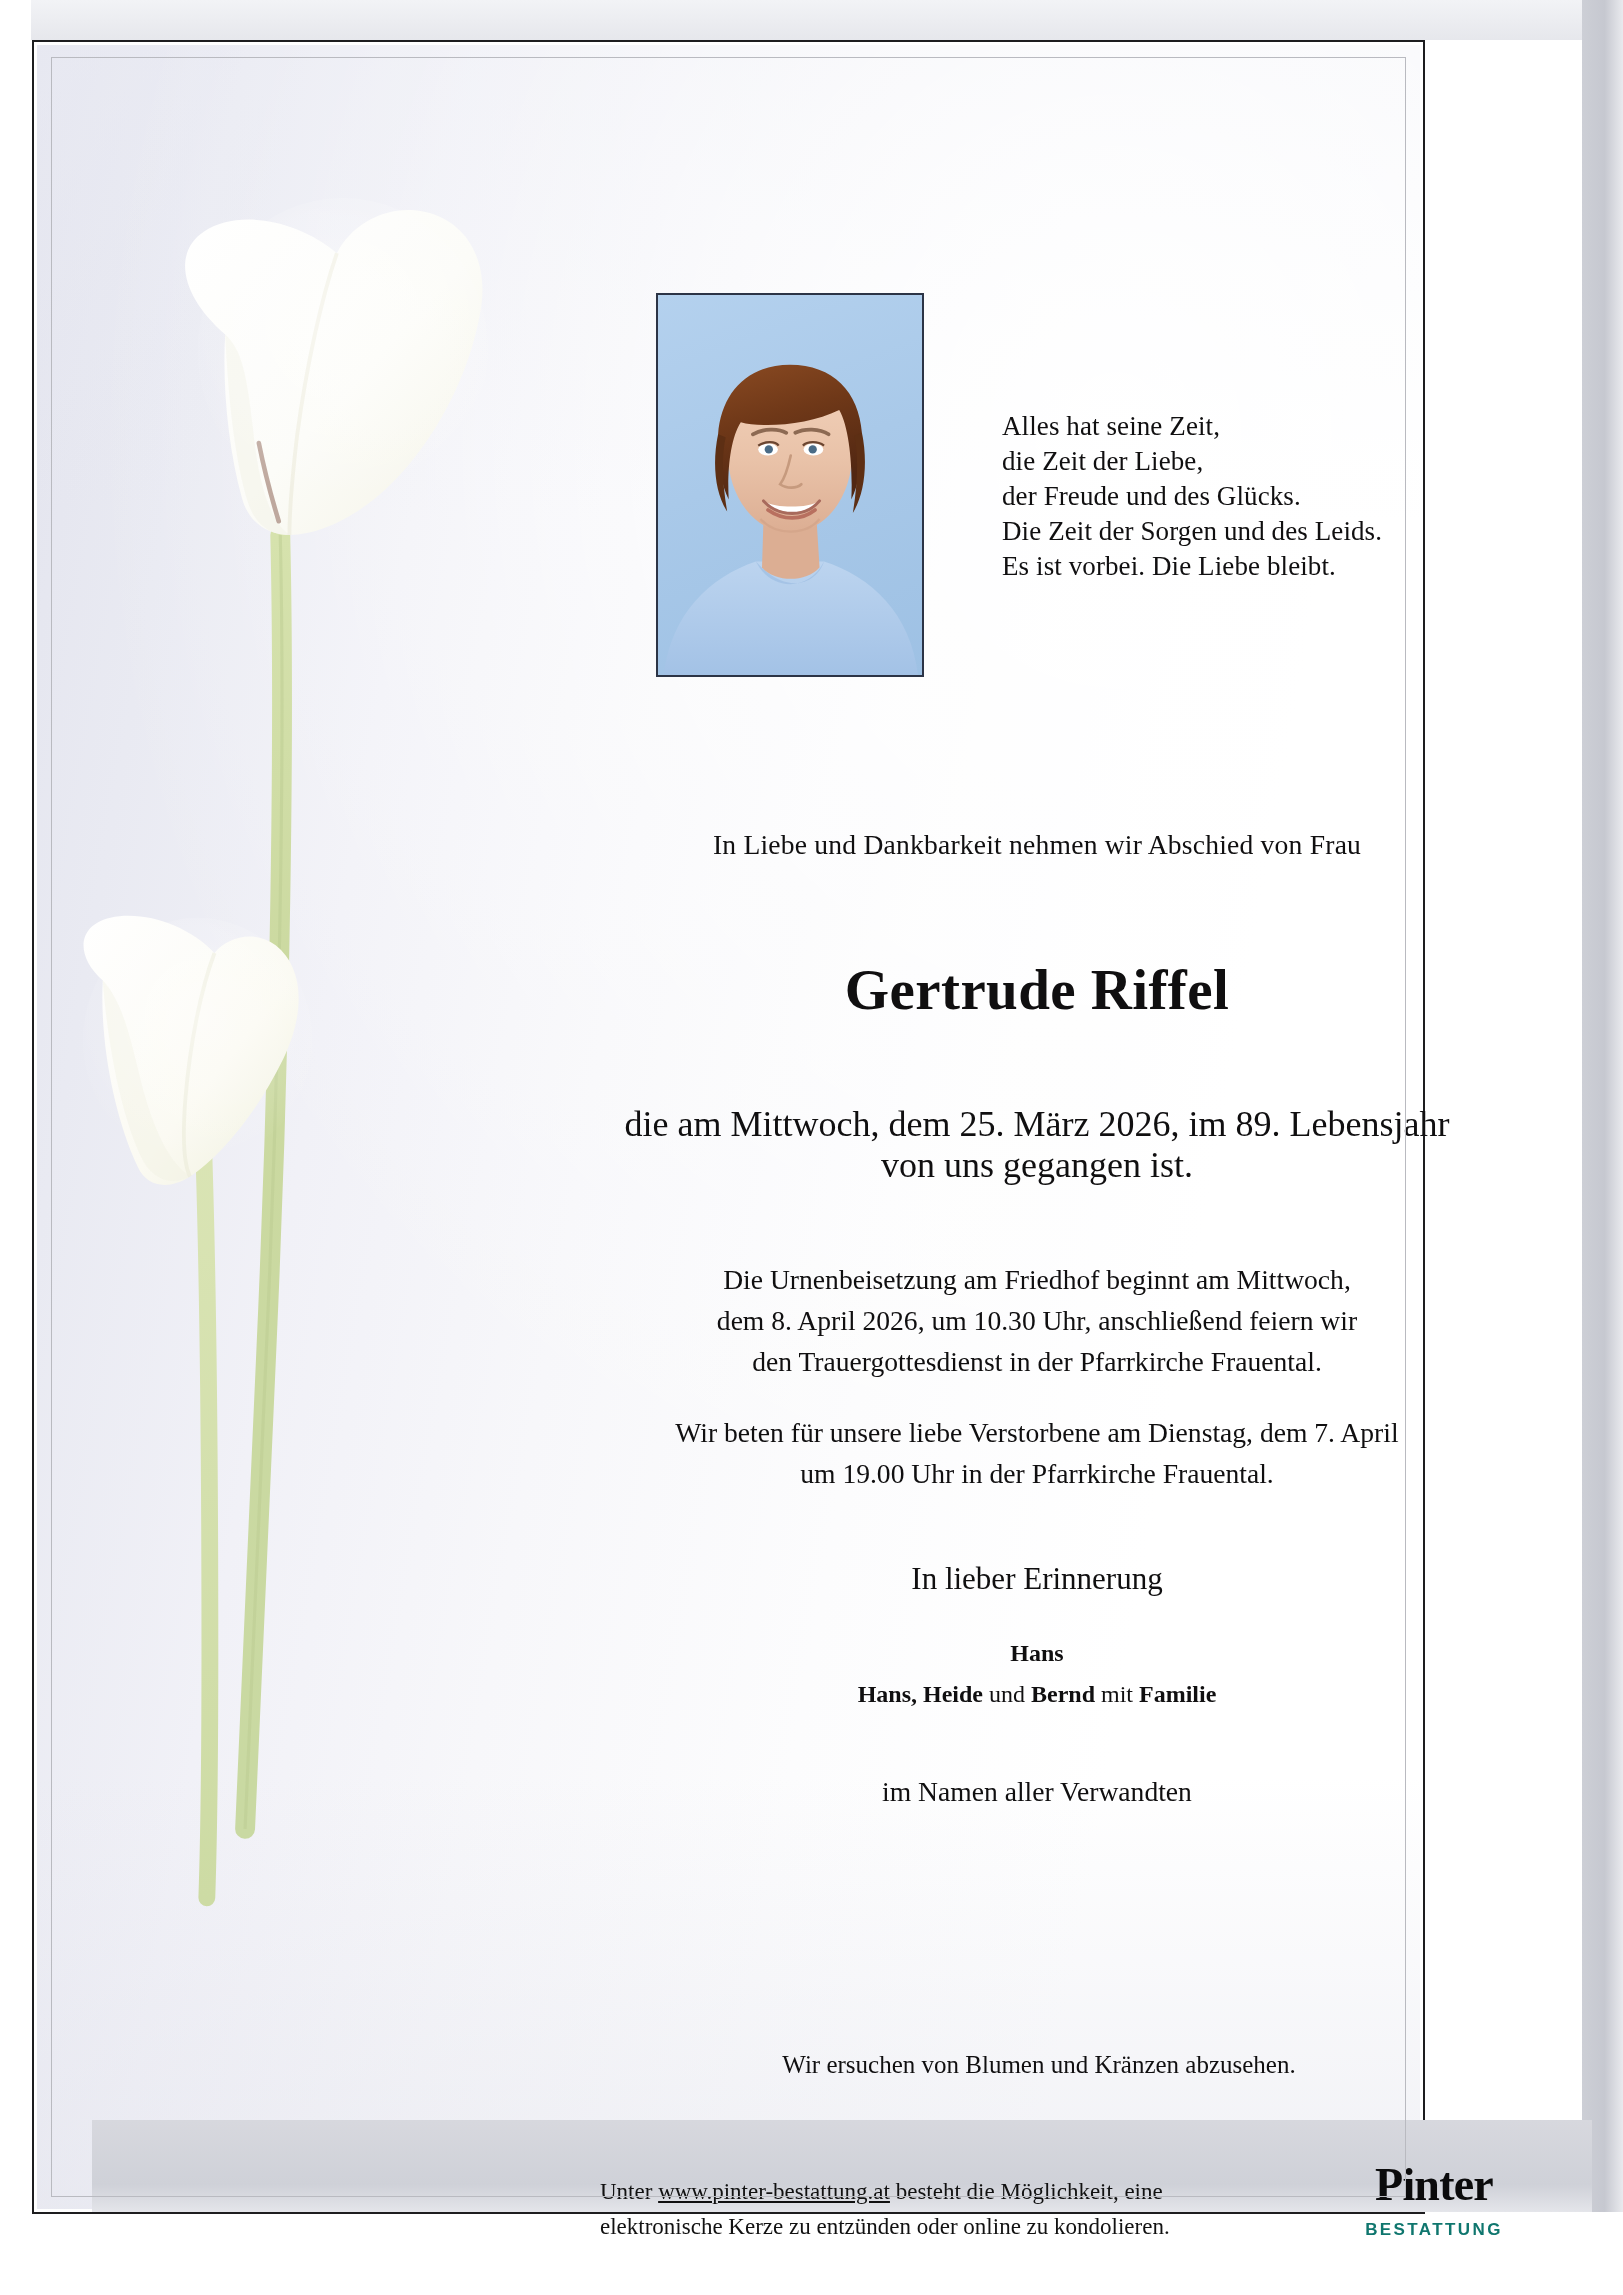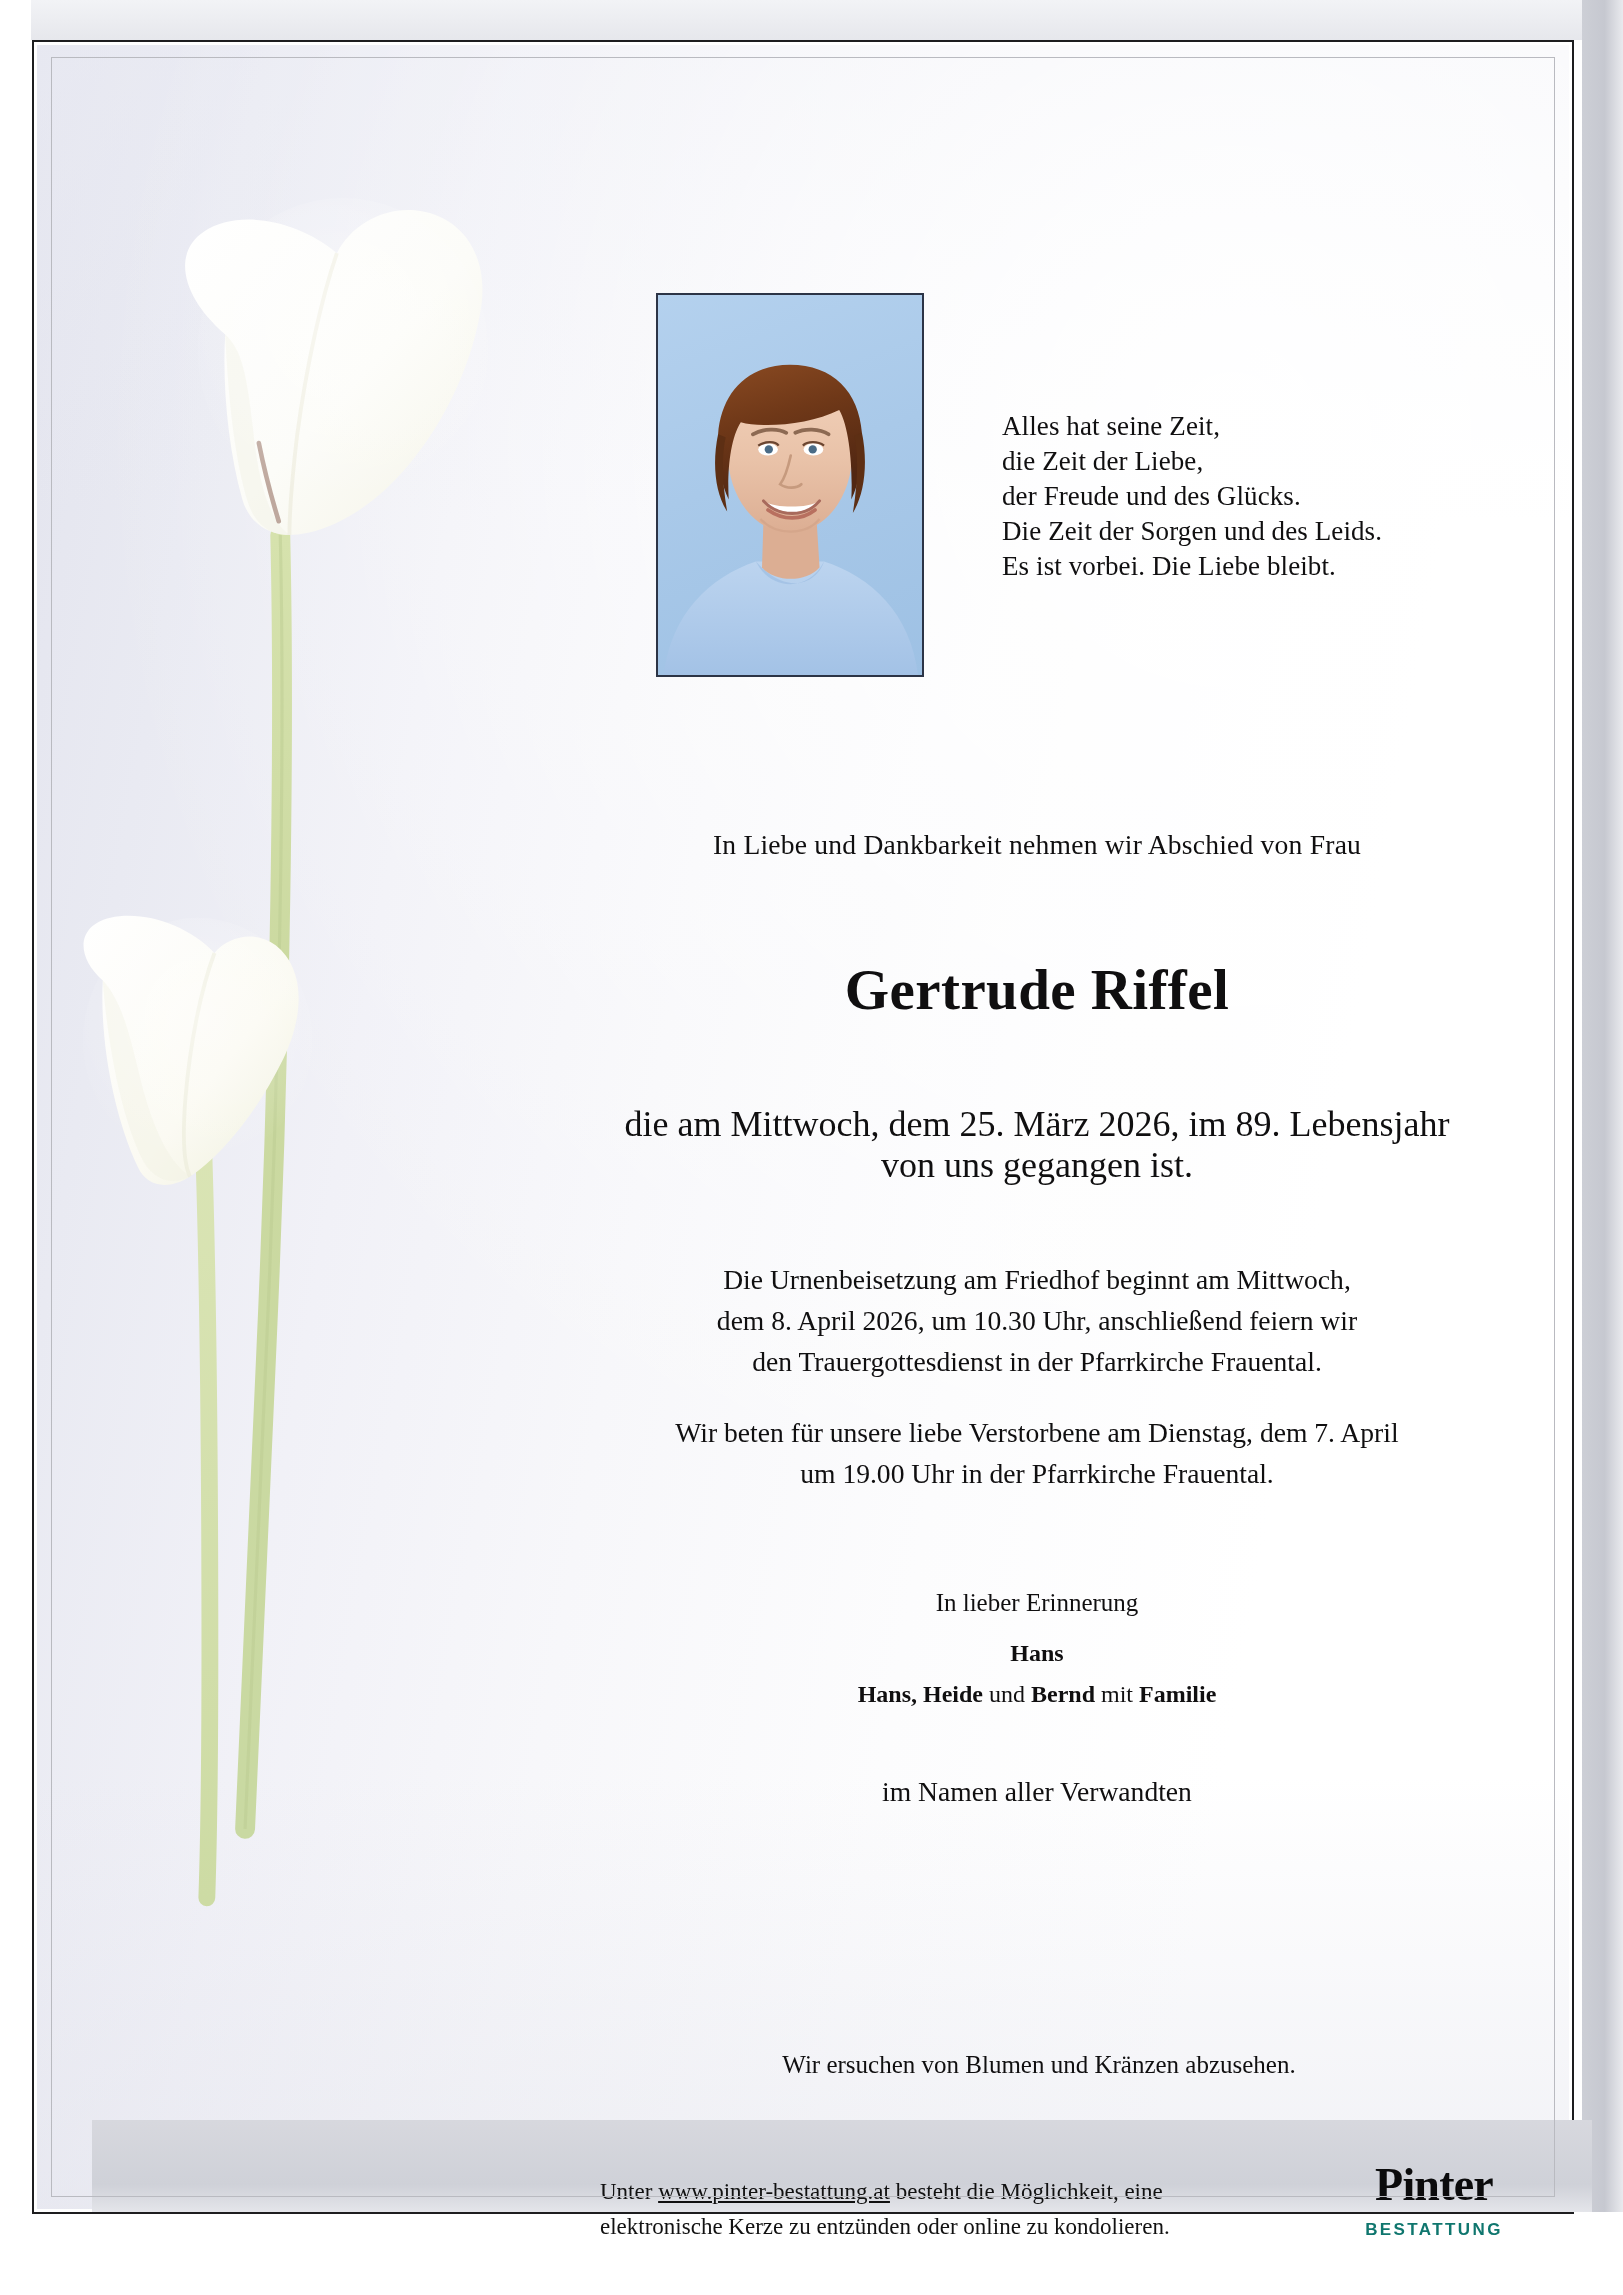--- a/index.html
+++ b/index.html
@@ -41,21 +41,21 @@
     left: 92px; bottom: 83px;
     width: 1500px; height: 92px;
     background: linear-gradient(180deg, #d7d8de 0%, #cfd1d8 70%, #e4e5ea 100%);
   }
 
   
   .card-outer {
     position: absolute;
     left: 32px;
     top: 40px;
-    width: 1542px;
+    width: 1393px;
     height: 2174px;
     border: 2.3px solid #1d1d1f;
     background: #ffffff;
     box-sizing: border-box;
   }
   .card-inner-rule {
     position: absolute;
     left: 17px;
     top: 15.3px;
     right: 17px;
@@ -185,22 +185,21 @@
     text-align: center;
     font-size: 27.6px;
     line-height: 41px;
   }
 
   .remembrance-label {
     position: absolute;
     left: 0; right: 23px;
     top: 1519px;
     text-align: center;
-    font-size: 25px;
-    margin-top: 28px;
+    font-size: 31px;
   }
 
   .survivors {
     position: absolute;
     left: 0; right: 23px;
     top: 1591px;
     text-align: center;
     font-size: 24px;
     line-height: 41px;
   }

